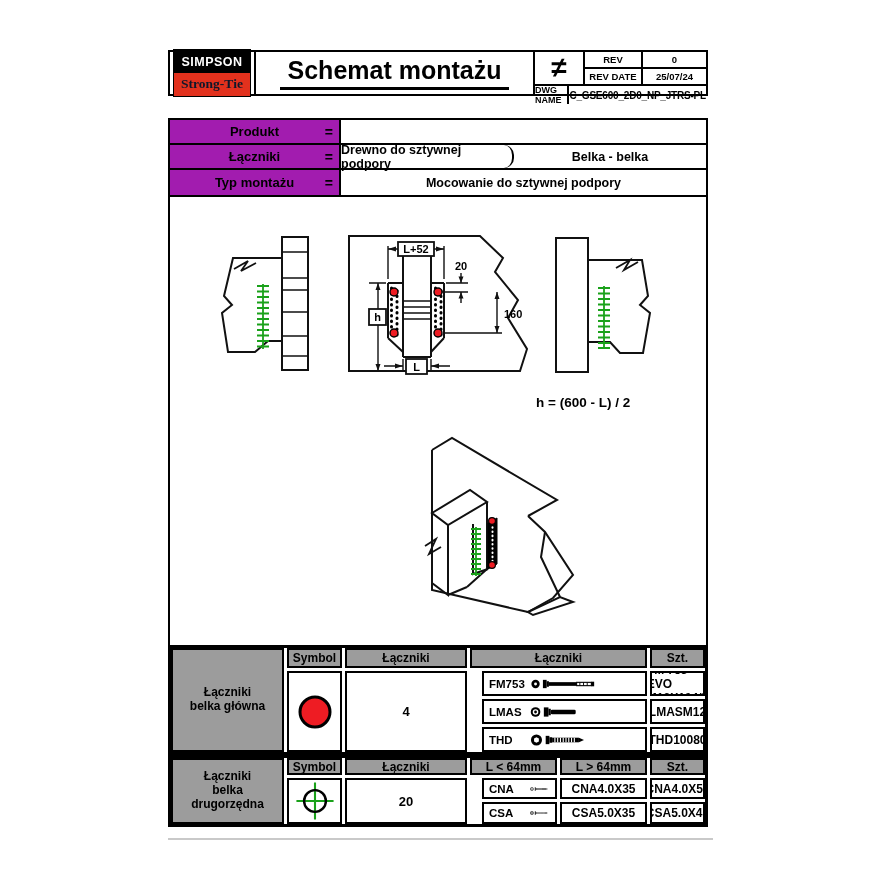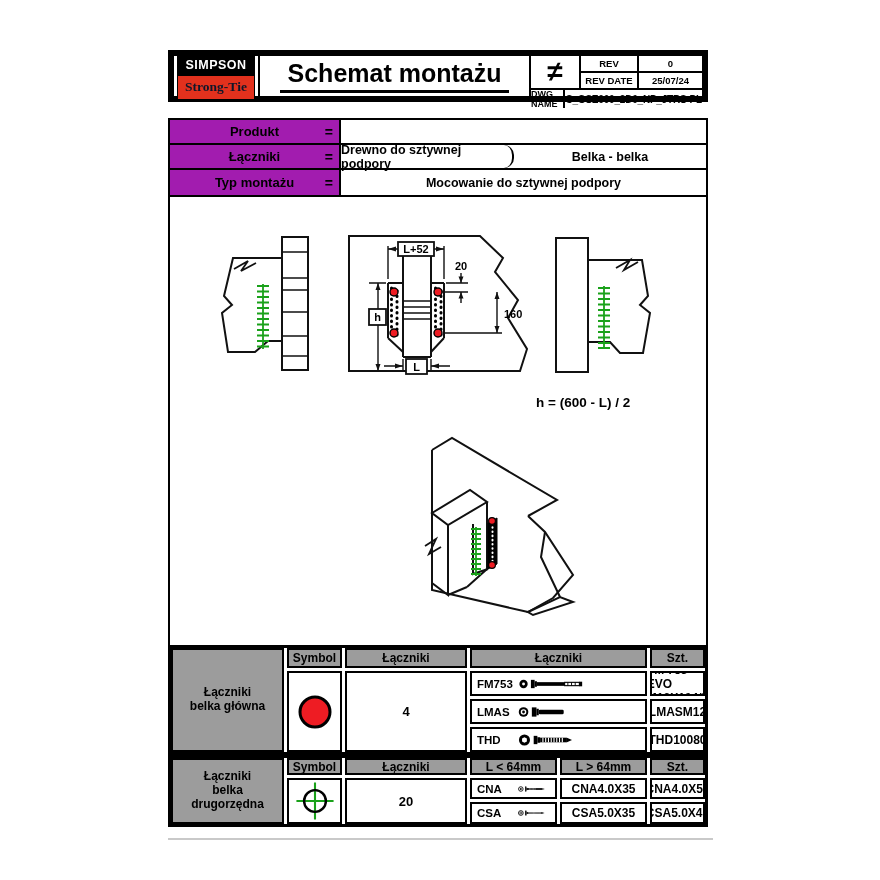--- a/index.html
+++ b/index.html
@@ -2,21 +2,21 @@
 <html><head>
 <meta charset="utf-8">
 <style>
   * { margin:0; padding:0; box-sizing:border-box; }
   html,body { background:#fff; }
   .page { position:relative; width:880px; height:880px; background:#fff;
           font-family:"Liberation Sans", sans-serif; color:#000; overflow:hidden; }
   .sheet { position:absolute; left:168px; top:50px; width:540px; height:777px; }
 
   
-  .hband { position:absolute; left:0; top:0; width:540px; height:52px; border:6px solid #000000; display:flex; background:#fff; }
+  .hband { position:absolute; left:0; top:0; width:540px; height:46px; border:2px solid #000000; display:flex; background:#fff; }
   .logo-cell { width:86px; border-right:2px solid #000; display:flex; align-items:center; justify-content:center; }
   .logo { width:78px; border:1px solid #000; }
   .logo-top { background:#000; color:#fff; font-weight:bold; font-size:12.5px; letter-spacing:.5px; text-align:center; padding:5px 0 4px; }
   .logo-bot { background:#e2311d; color:#0f172a; font-family:"Liberation Serif", serif; font-weight:bold; font-size:13.5px; text-align:center; padding:3px 0 4px; }
   .title-cell { flex:1; border-right:2px solid #000; display:flex; align-items:center; justify-content:center; }
   .sheet-title { font-size:25px; font-weight:bold; border-bottom:3px solid #000; padding:0 8px 2px; white-space:nowrap; }
   .rev-block { width:171px; display:flex; flex-direction:column; font-weight:bold; }
   .rev-top { flex:1; display:grid; grid-template-columns:50px 58px 1fr; }
   .neq-cell { grid-row:1/3; border-right:2px solid #000; display:flex; align-items:center; justify-content:center; font-size:28px; font-weight:900; }
   .rev-lbl { border-right:2px solid #000; }
@@ -45,21 +45,21 @@
   .ftable { position:absolute; left:0; width:540px; border:3px solid #000; background:#fff; display:grid; gap:3px; }
   .t1 { top:595px; height:110px; grid-template-columns:113px 55px 122px 177px 55px; grid-template-rows:20px 25px 25px 25px; }
   .t2 { top:705px; height:72px;  grid-template-columns:113px 55px 122px 87px 87px 55px; grid-template-rows:17px 21px 22px; }
   .cell { border:2px solid #000; background:#fff; display:flex; align-items:center; justify-content:center; font-weight:bold; font-size:12px; overflow:hidden; }
   .gray { background:#9c9c9c; }
   .rowlabel { flex-direction:column; line-height:1.15; font-size:12px; }
   .span-rows-t1 { grid-row:1/5; }
   .span-rows2-t1 { grid-row:2/5; }
   .span-rows-t2 { grid-row:1/4; }
   .span-rows2-t2 { grid-row:2/4; }
-  .codecell { justify-content:flex-start; padding-left:5px; gap:3px; }
+  .codecell { justify-content:flex-start; padding-left:5px; gap:3px;margin-left:12px; }
   .codecell .code { width:38px; font-size:11.5px; flex:none; }
   .qty { font-size:13px; }
 
   .page-edge { position:absolute; left:168px; top:838px; width:545px; height:2px; background:#c9c9c9; }
 </style>
 </head>
 <body>
 
 <div class="page">
   <div class="sheet">

